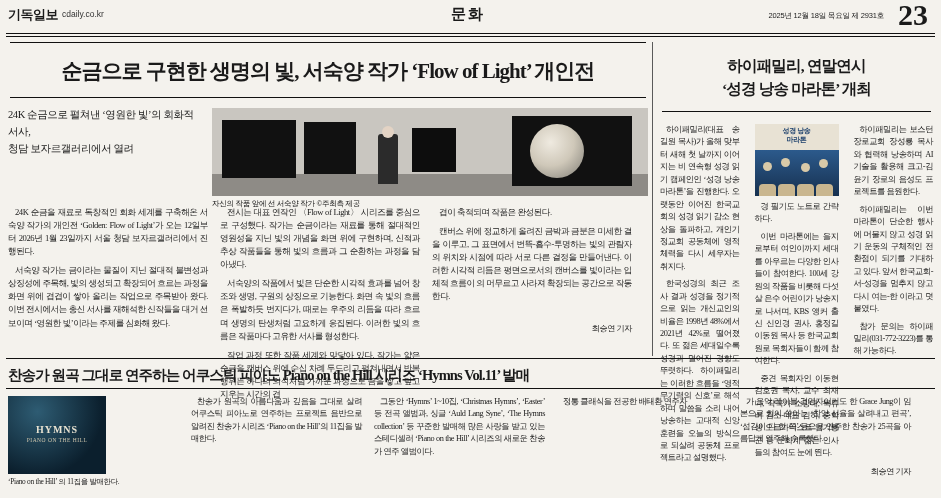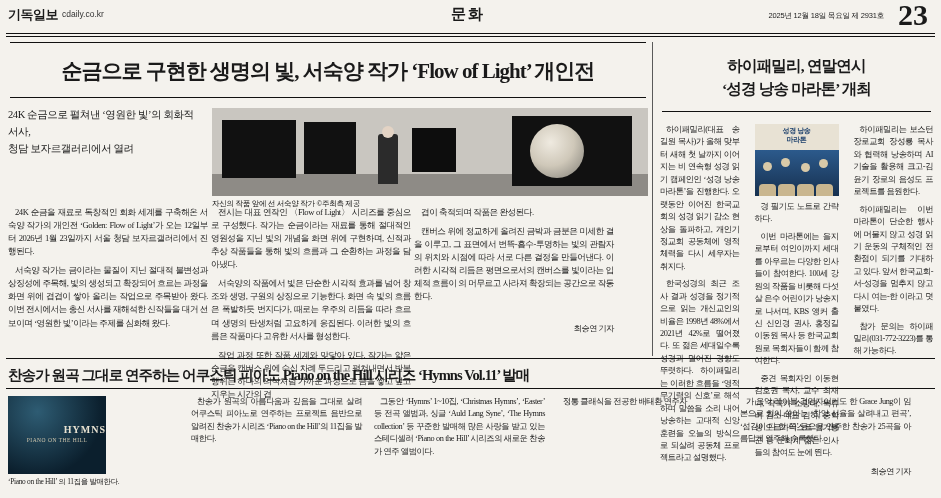--- a/index.html
+++ b/index.html
@@ -73,21 +73,21 @@
   }
   .pm-person{position:absolute;background:#2b2b2b;border-radius:3px 3px 0 0;}
   .pm-head{position:absolute;background:#e3d3c4;border-radius:50%;}
   .caption{
     position:absolute;left:212px;top:198px;width:200px;
     font-size:7.6px;line-height:1.45;letter-spacing:-0.3px;color:#111;
   }
 
   .cols3{
     position:absolute;left:8px;top:206px;width:640px;height:148px;
-    display:flex;gap:3px;
+    display:flex;gap:12px;
   }
   .col{width:200px;font-size:8.6px;line-height:1.52;letter-spacing:-0.45px;text-align:justify;}
   .col p{margin:0 0 6px 0;text-indent:7px;}
   .byline{font-size:8.2px;text-align:right;margin-top:20px;}
 
   
   .rightblock{position:absolute;left:660px;top:42px;width:273px;}
   .r-headline{
     font-size:15.5px;font-weight:bold;text-align:center;
     line-height:1.5;letter-spacing:-0.8px;padding:12px 2px 10px;
@@ -122,21 +122,21 @@
     position:absolute;left:8px;top:396px;width:925px;height:96px;
     display:flex;gap:12px;
   }
   .bcol{width:171px;font-size:8.3px;line-height:1.5;letter-spacing:-0.45px;text-align:justify;}
   .bcol p{margin:0 0 5px 0;text-indent:6px;}
   .albumart{
     width:98px;height:78px;background:#0f2a3c;position:relative;overflow:hidden;
   }
   .albumart .aa-bg{position:absolute;inset:0;background:radial-gradient(circle at 30% 20%,#2e5c73,#0b1f2d 70%);}
   .albumart .aa-text{
-    position:absolute;left:0;right:0;top:26px;text-align:right;
+    position:absolute;left:0;right:0;top:26px;text-align:center;
     font-size:10px;font-weight:bold;color:#e9e3d2;letter-spacing:1px;
   }
   .albumart .aa-sub{
     position:absolute;left:0;right:0;top:40px;text-align:center;
     font-size:5.5px;color:#cfc6ad;letter-spacing:0.5px;
   }
   .photocap{font-size:7.4px;line-height:1.4;margin-top:3px;letter-spacing:-0.3px;}
   .firstcol-flex{display:flex;flex-direction:column;}
 </style>
 </head>

